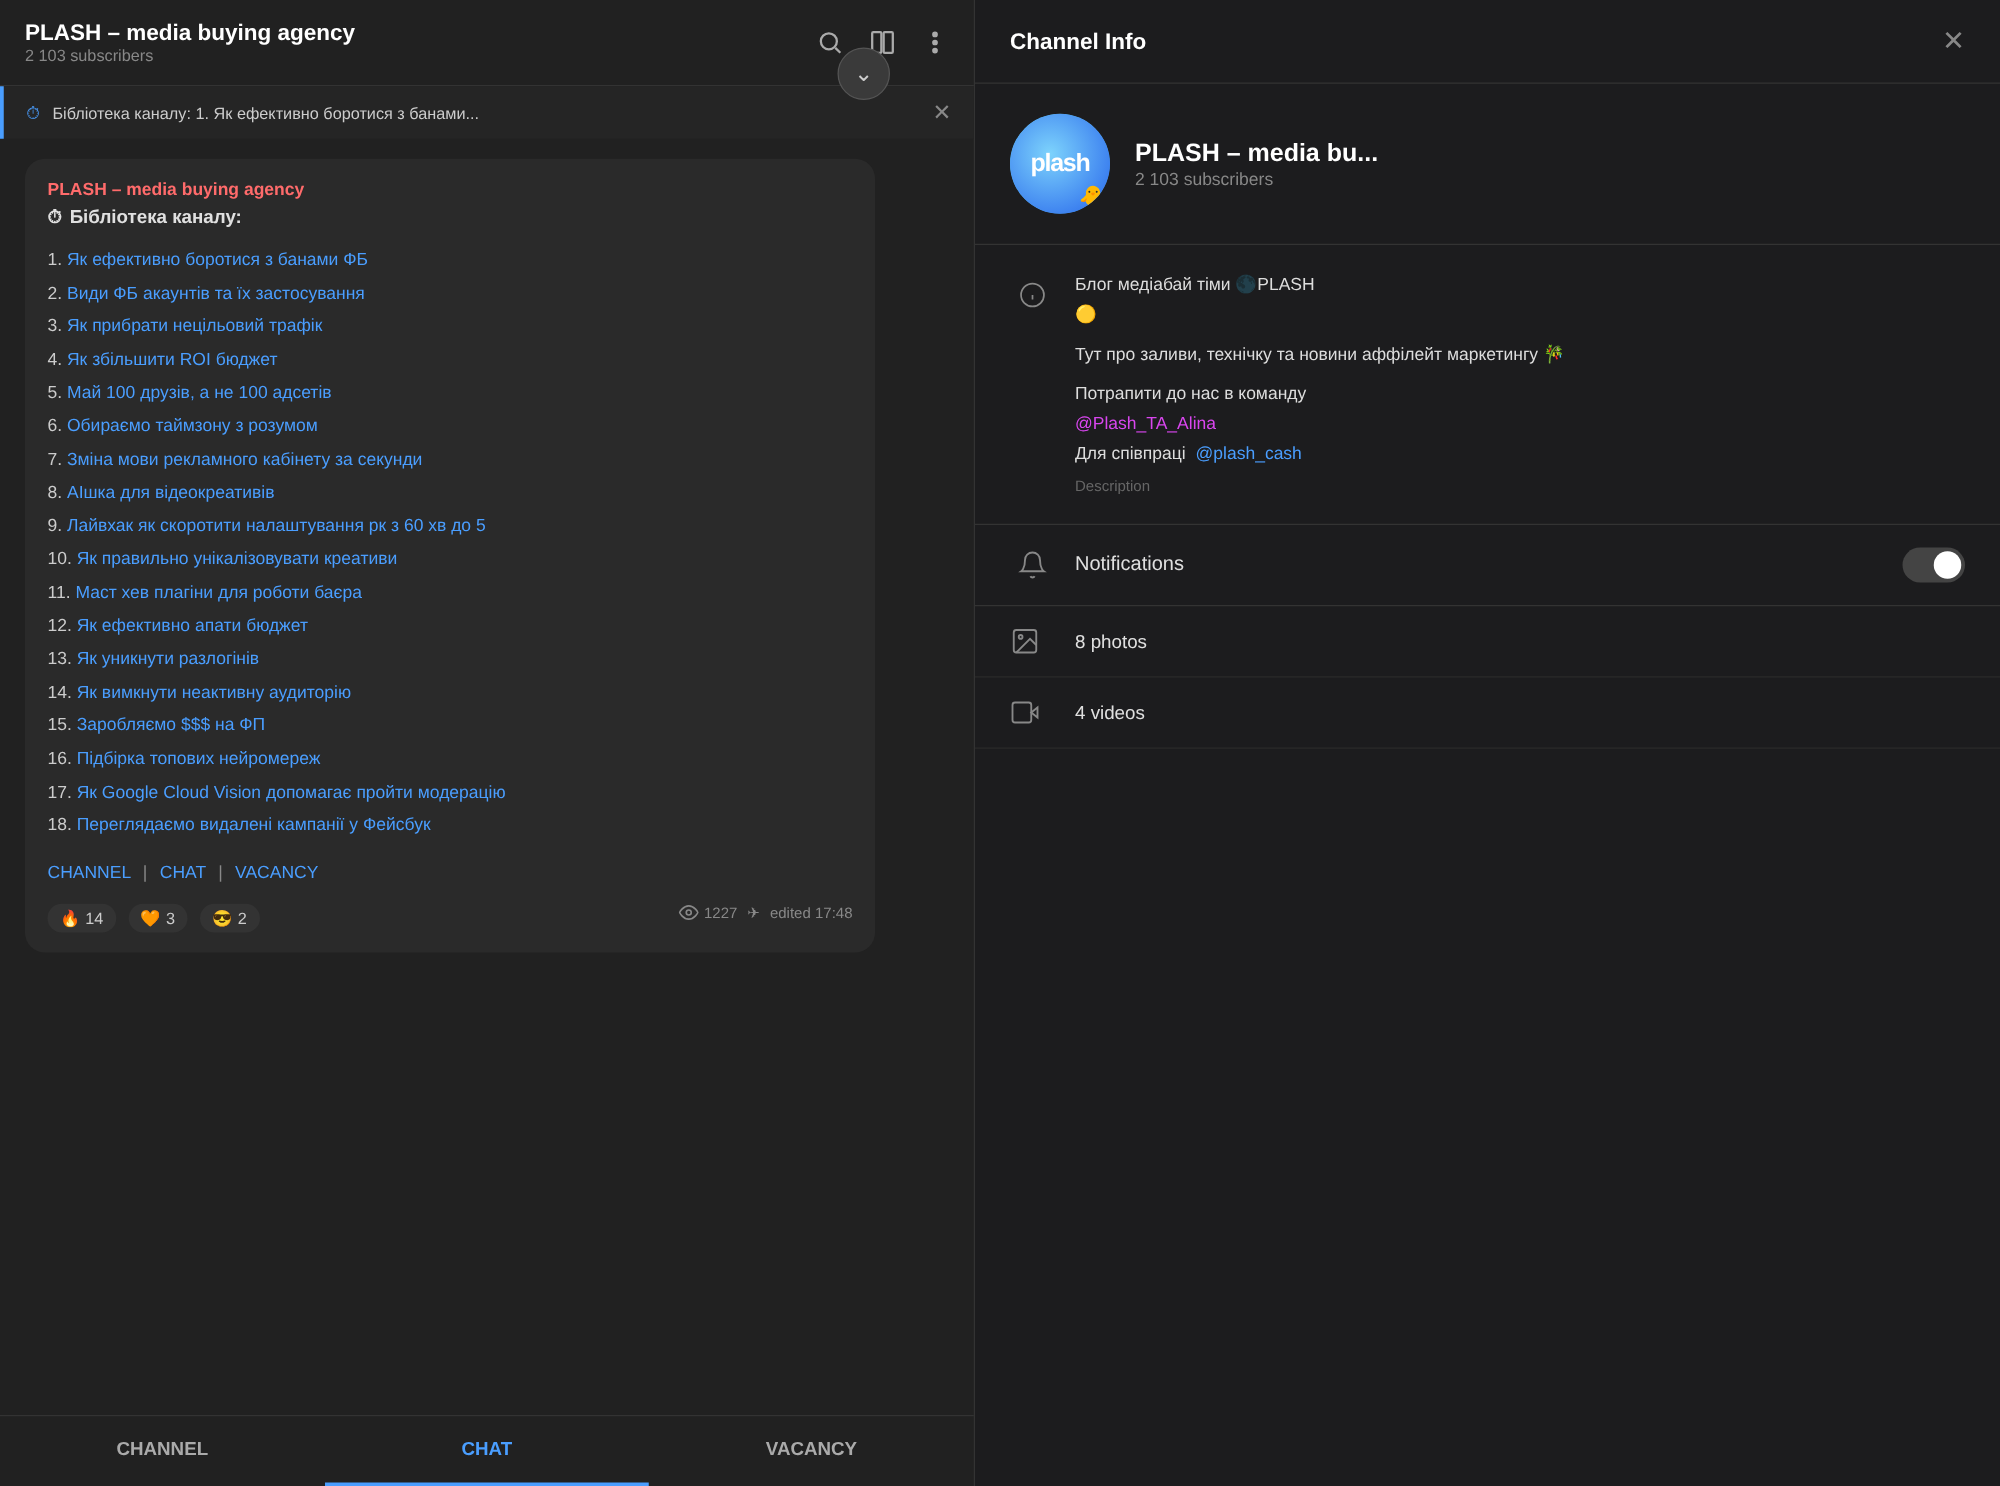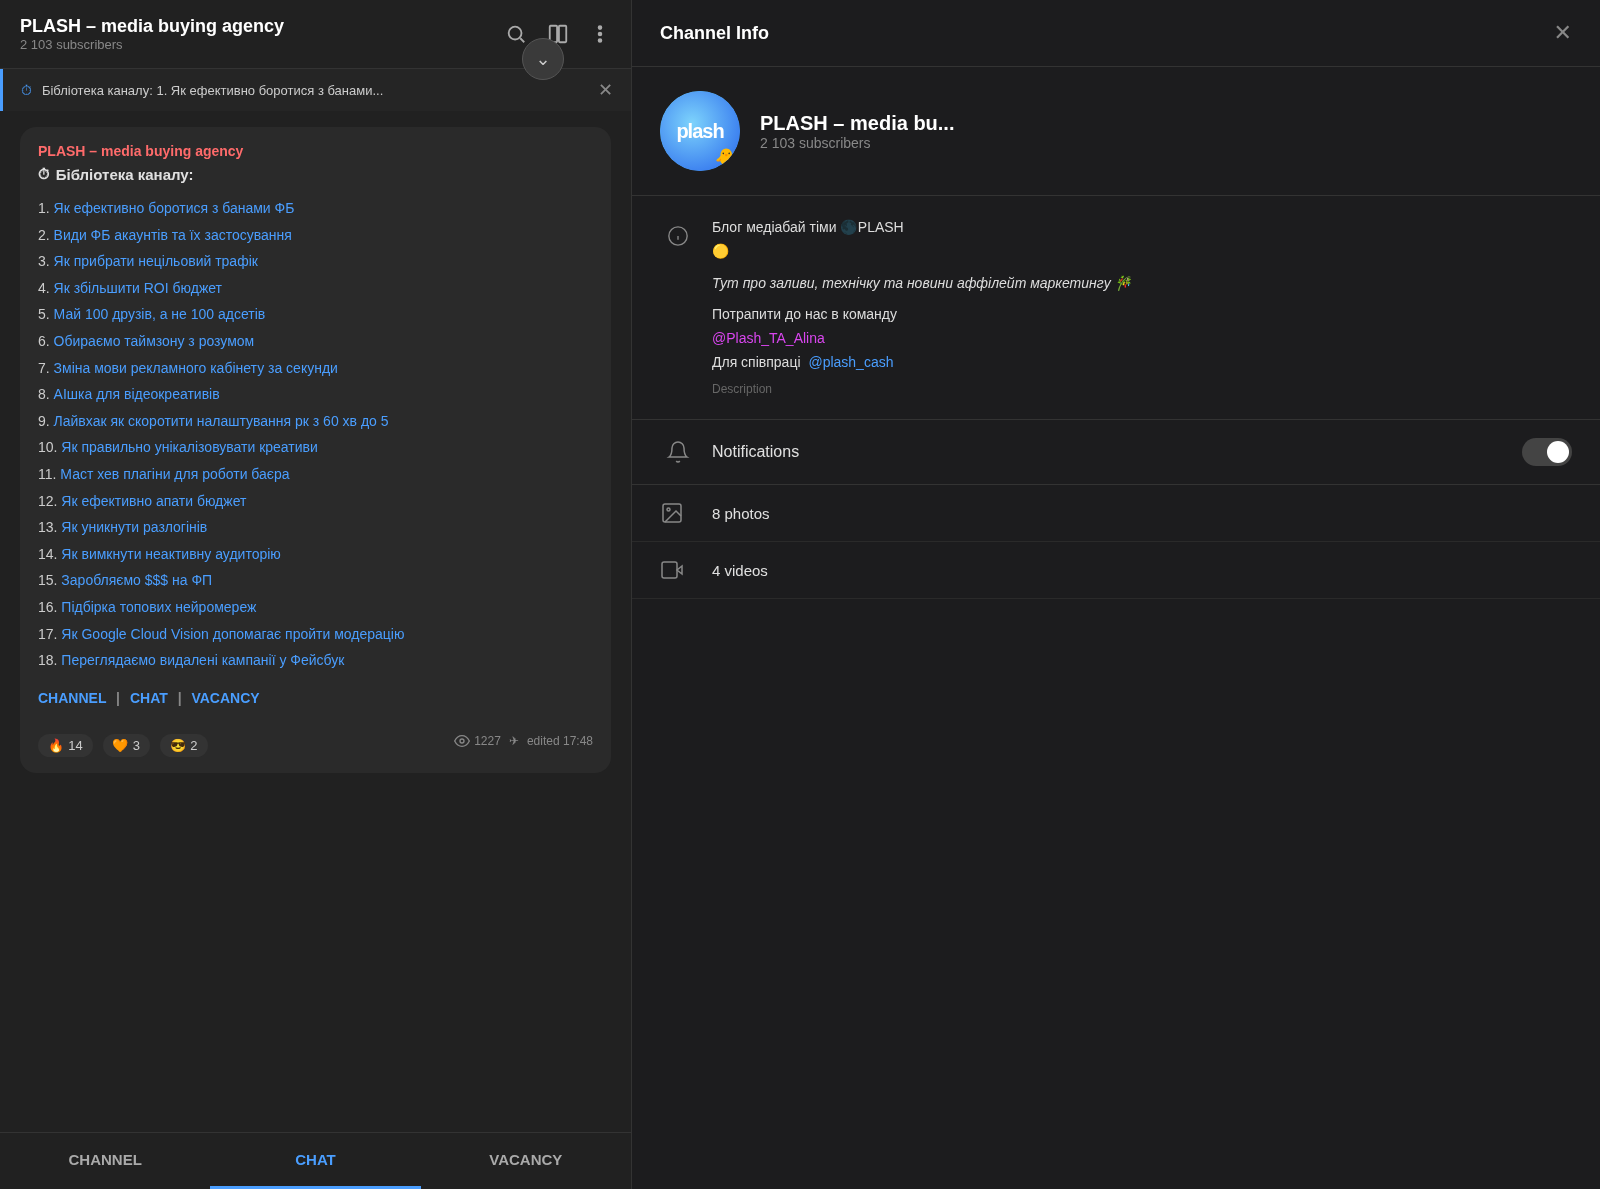--- a/index.html
+++ b/index.html
@@ -8,21 +8,21 @@
       font-family: -apple-system, BlinkMacSystemFont, 'Segoe UI', sans-serif;
       color: #e0e0e0;
       display: flex;
       width: 1600px;
       height: 1189px;
       overflow: hidden;
     }
 
     
     .left-panel {
-      width: 632px;
+      width: 780px;
       background: #212121;
       display: flex;
       flex-direction: column;
       border-right: 1px solid #333;
     }
 
     .header {
       padding: 16px 20px;
       display: flex;
       align-items: center;
@@ -140,23 +140,23 @@
       color: #ccc;
     }
 
     .message-list li a {
       color: #4a9eff;
       text-decoration: none;
     }
 
     .footer-links {
       font-size: 14px;
-      font-weight: 700;
+      font-weight: 400;
       color: #4a9eff;
-      margin-bottom: 20px;
+      margin-bottom: 10px;
     }
     .footer-links span {
       color: #888;
       margin: 0 6px;
     }
 
     .reactions-row {
       display: flex;
       align-items: center;
       gap: 10px;
@@ -582,21 +582,21 @@
     <div class="info-icon">
       <svg viewBox="0 0 24 24">
           <circle cx="12" cy="12" r="10"></circle>
           <line x1="12" y1="16" x2="12" y2="12"></line>
           <line x1="12" y1="8" x2="12.01" y2="8"></line>
         </svg>
     </div>
     <div class="info-text">
       <div>Блог медіабай тіми 🌑PLASH</div>
       <div>🟡</div>
-      <div style="margin-top:8px;font-style:italic;">Тут про заливи, технічку та новини аффілейт маркетингу 🎋</div>
+      <div style="margin-top:8px;">Тут про заливи, технічку та новини аффілейт маркетингу 🎋</div>
       <div style="margin-top:8px;">Потрапити до нас в команду</div>
       <div><a style="color:#d946ef; text-decoration:none;">@Plash_TA_Alina</a></div>
       <span>Для співпраці</span>
       <a style="color:#4a9eff; text-decoration:none; margin-left:4px;">@plash_cash</a>
       <div style="color:#666; font-size:12px; margin-top:4px;">Description</div>
     </div>
   </div>
 
   <div class="notif-row">
     <div class="notif-icon">

